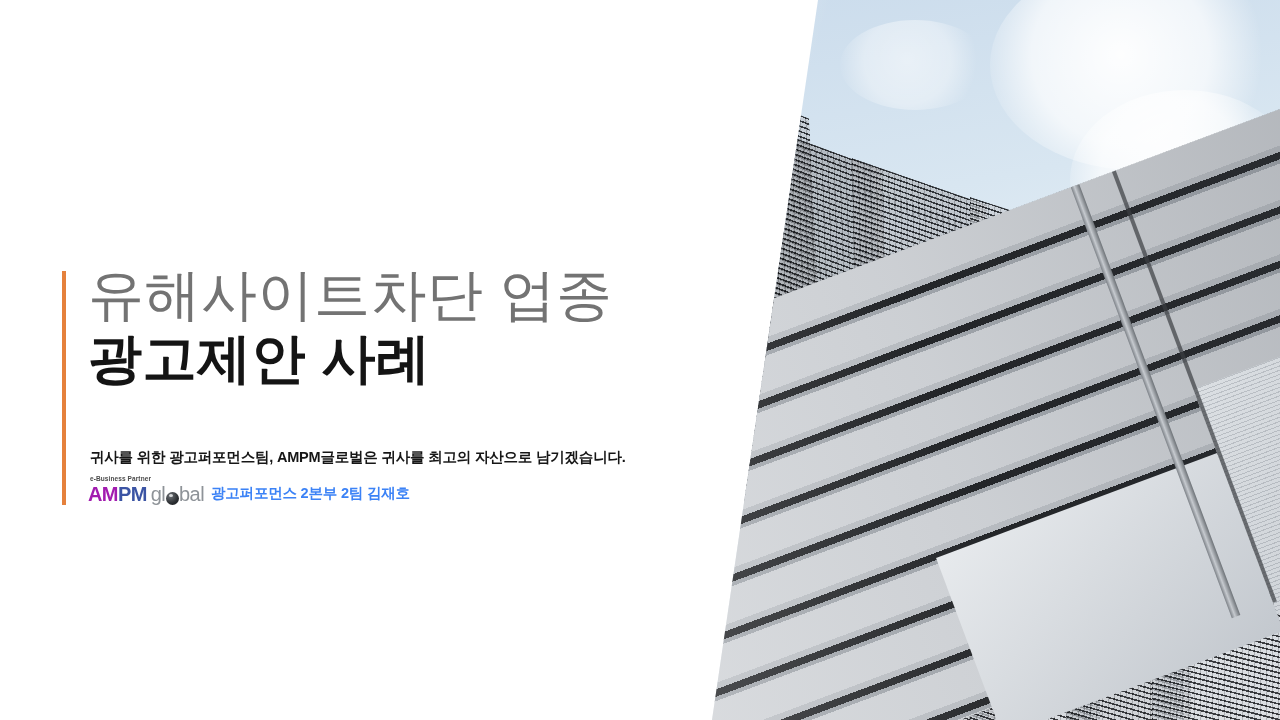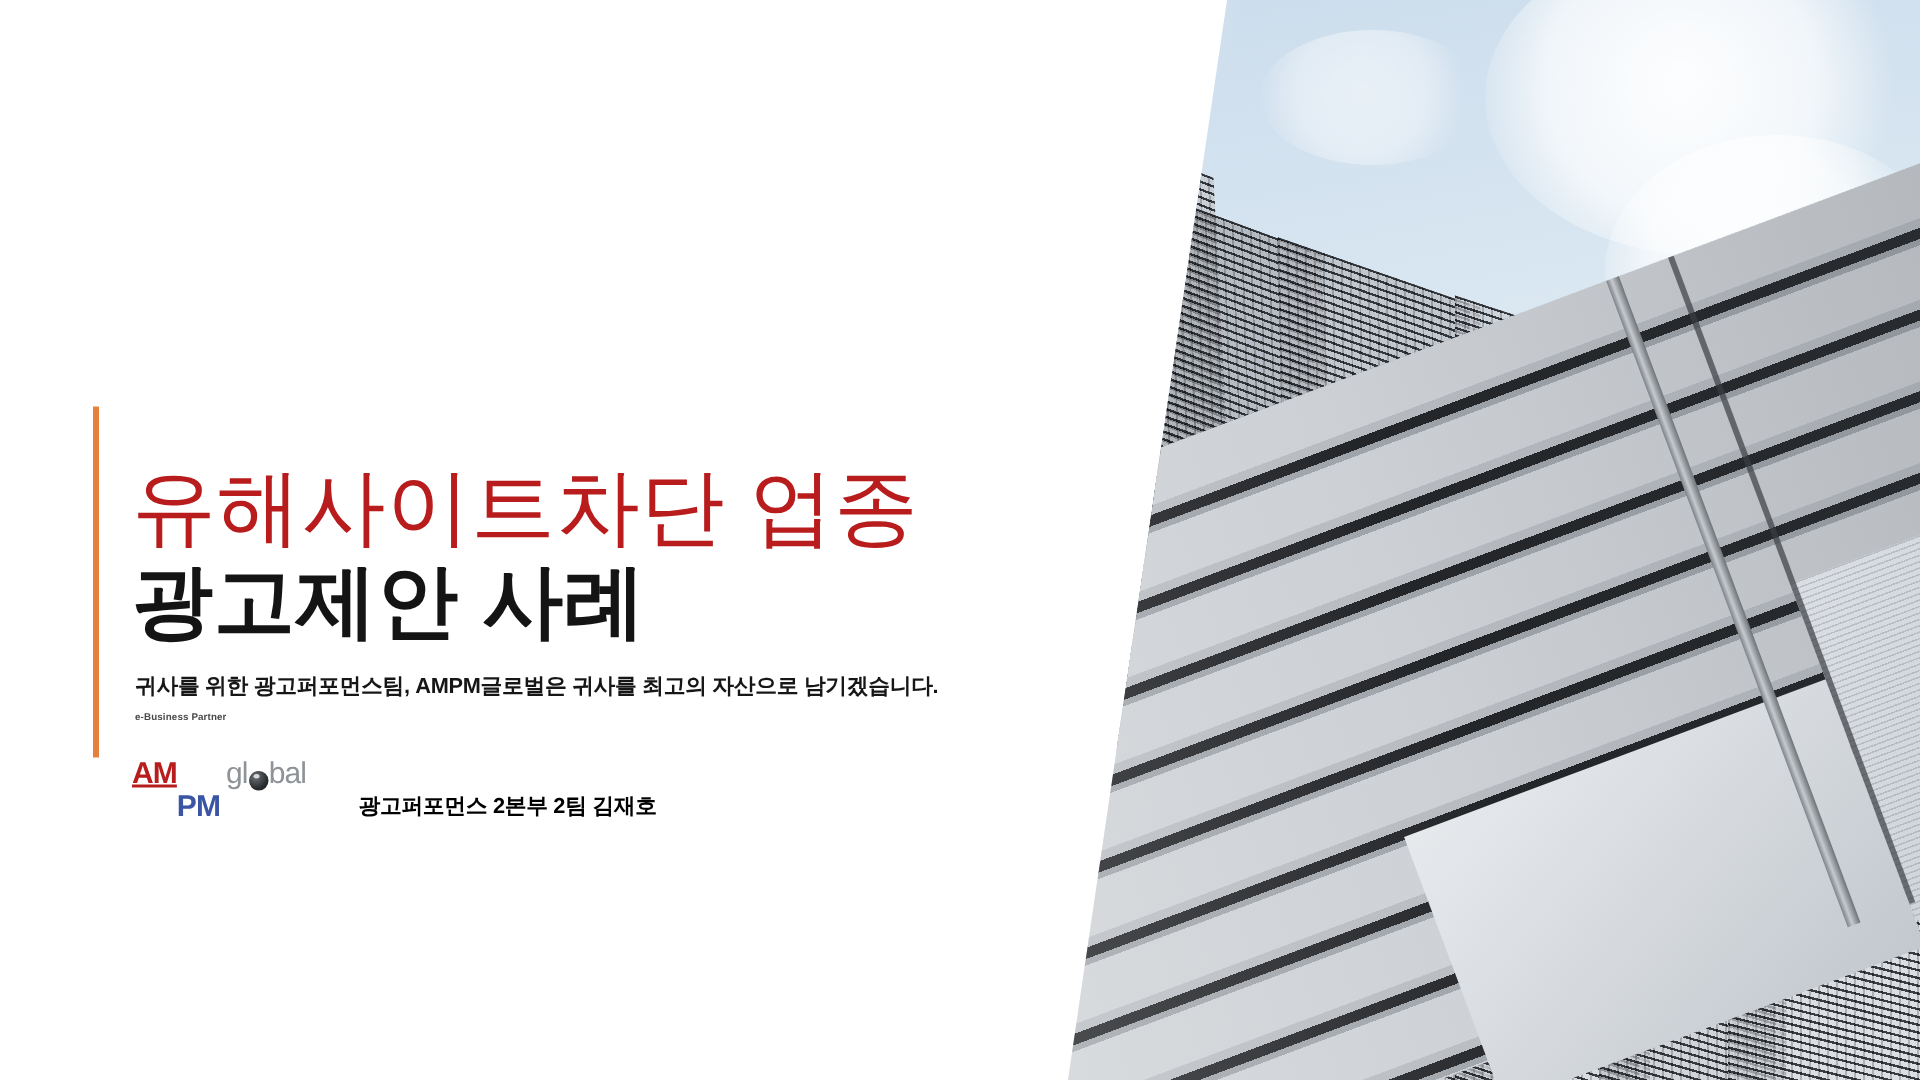--- a/index.html
+++ b/index.html
@@ -193,24 +193,23 @@
     position: absolute;
     left: 88px;
     top: 262px;
     width: 620px;
   }
 
   .title-line-1 {
     font-size: 56px;
     line-height: 66px;
     font-weight: 400;
-    color: #b91c1c;
+    color: #737373;
     letter-spacing: 0.5px;
     white-space: nowrap;
-    margin-top: 43px;
   }
 
   .title-line-2 {
     font-size: 54px;
     line-height: 64px;
     font-weight: 700;
     color: #141414;
     letter-spacing: 0.5px;
     white-space: nowrap;
     margin-top: -2px;
@@ -254,22 +253,22 @@
   }
   .logo-main {
     font-size: 20px;
     font-weight: 700;
     letter-spacing: -0.6px;
     line-height: 20px;
     white-space: nowrap;
     display: flex;
     align-items: center;
   }
-  .logo-am { color: #b91c1c; text-decoration: underline; }
-  .logo-pm { color: #3B54A4; margin-top: 44px; }
+  .logo-am { color: #a21caf; }
+  .logo-pm { color: #3B54A4; }
   .logo-global {
     color: #8E9398;
     font-weight: 400;
     margin-left: 4px;
     display: inline-flex;
     align-items: flex-end;
   }
   .logo-globe {
     display: inline-block;
     width: 13px;
@@ -285,25 +284,24 @@
     position: absolute;
     left: 3px; top: 2px;
     width: 4px; height: 3px;
     border-radius: 50%;
     background: rgba(255,255,255,0.75);
   }
 
   .presenter-text {
     font-size: 14.5px;
     font-weight: 700;
-    color: #000000;
+    color: #3b82f6;
     letter-spacing: -0.2px;
     white-space: nowrap;
     padding-bottom: 1px;
-    margin-left: 28px;
   }
 </style>
 </head>
 <body>
 
 <div class="slide">
 
   <div class="photo-panel">
     <div class="photo-inner">
 

